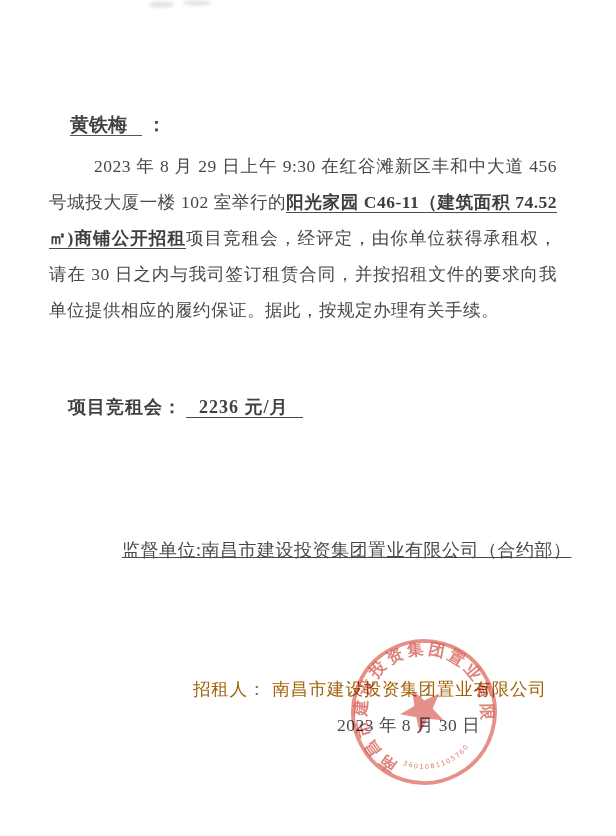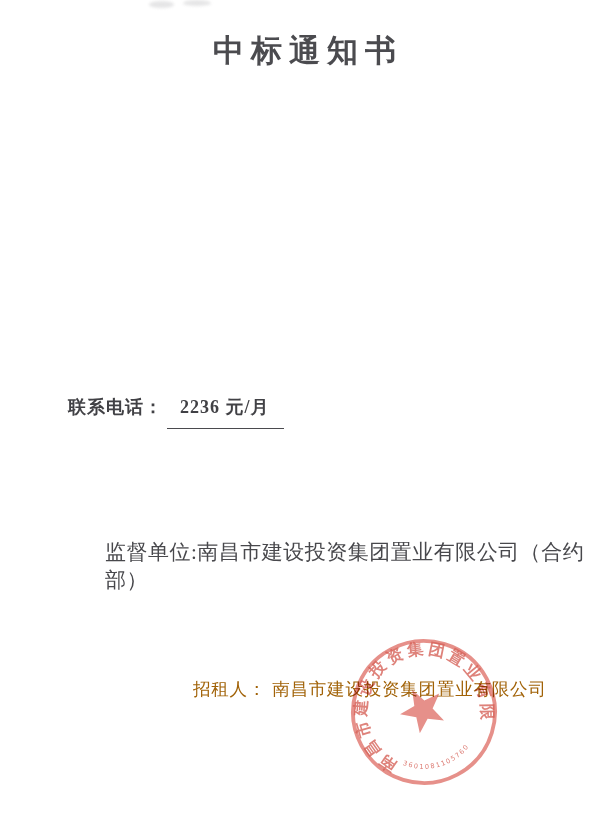--- a/index.html
+++ b/index.html
@@ -67,39 +67,40 @@
     position: absolute;
     left: 68px; top: 395px;
     font-size: 18px;
     color: #414145;
   }
   .result-line .label { font-weight: 700; letter-spacing: 1px; }
   .result-line .value {
     font-weight: 600;
     letter-spacing: 1px;
     border-bottom: 1.7px solid #4a4a4e;
-    padding: 0 14px 11px 13px;
+    padding: 0 14px 0 13px;
     margin-left: 4px;
   }
 
   .para2 {
     position: absolute;
     left: 68px; top: 463px;
     width: 489px;
     font-size: 17.5px;
     line-height: 36px;
     letter-spacing: .5px;
     text-align: justify;
     text-indent: 35px;
   }
   .supervisor {
     position: absolute;
-    left: 105px; top: 538px;
-    font-size: 21px;
+    left: 122px; top: 538px;
+    font-size: 18px;
     letter-spacing: .5px;
+    text-decoration: underline;
   }
   .phone {
     position: absolute;
     left: 105px; top: 574px;
     font-size: 17.5px;
     letter-spacing: 1px;
   }
   .signer {
     position: absolute;
     left: 193px; top: 677px;
@@ -126,36 +127,42 @@
   }
 </style>
 </head>
 <body>
 
 <div class="page">
 
   <div class="smudge s1"></div>
   <div class="smudge s2"></div>
 
-  <div class="title">中标通知书</div>
 
+  <div class="recipient">
+    <span class="name">黄铁梅</span><span class="colon">：</span>
+  </div>
 
+  <div class="para1">
+    <span>2023 年 8 月 29 日上午 9:30 在红谷滩新区丰和中大道 456 号城投大厦一楼 102 室举行的</span><span class="emph">阳光家园 C46-11（建筑面积 74.52 ㎡)商铺公开招租</span><span>项目竞租会，经评定，由你单位获得承租权，请在 30 日之内与我司签订租赁合同，并按招租文件的要求向我单位提供相应的履约保证。据此，按规定办理有关手续。</span>
+  </div>
 
   <div class="result-line">
-    <span class="label">联系电话：</span><span class="value">2236 元/月</span>
+    <span class="label">项目竞租会：</span><span class="value">2236 元/月</span>
   </div>
 
 
   <div class="supervisor">监督单位:南昌市建设投资集团置业有限公司（合约部）</div>
 
 
   <div class="signer">
     <span>招租人：</span><span class="signer-name">南昌市建设投资集团置业有限公司</span>
   </div>
 
+  <div class="dateline">2023 年 8 月 30 日</div>
 
   <svg class="seal" viewBox="0 0 150 150" aria-hidden="true">
     <g transform="rotate(-28 75 75)">
       <circle cx="75" cy="75" r="70" fill="none" stroke="#d5493e" stroke-width="3.8" opacity="0.72"></circle>
       <defs>
         <path id="ringPath" d="M 28.3 107.7 A 57 57 0 1 1 121.7 107.7" fill="none"></path>
         <path id="serialPath" d="M 32 111 A 56 56 0 0 0 118 111" fill="none"></path>
       </defs>
       <text font-size="16" font-weight="700" fill="#cf463b" opacity="0.8" font-family="'Liberation Serif','DejaVu Serif',serif">
         <textPath href="#ringPath" textLength="288" lengthAdjust="spacing">南昌市建设投资集团置业有限公司</textPath>

